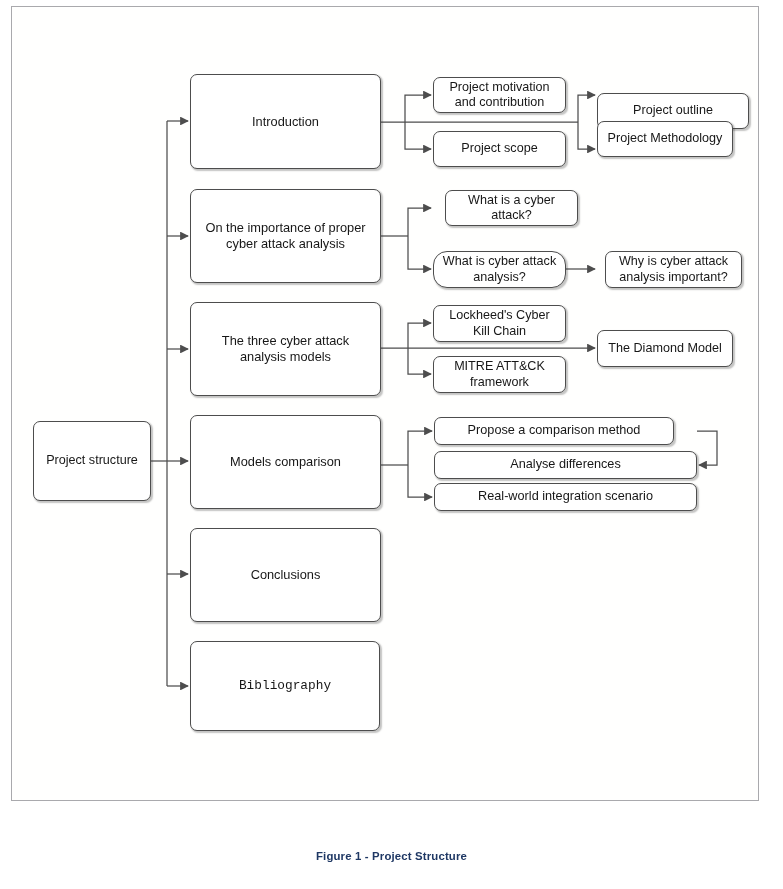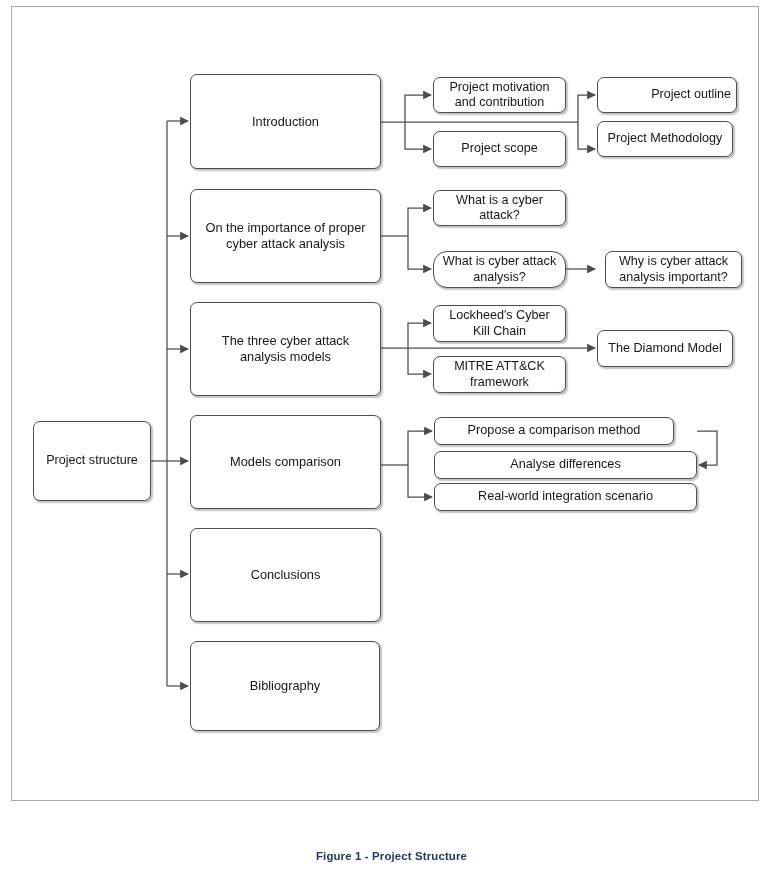--- a/index.html
+++ b/index.html
@@ -152,32 +152,32 @@
     <div class="node lvl1" style="left:190px; top:302px; width:191px; height:94px;">
       <span class="node-label">The three cyber attack
 analysis models</span>
     </div>
     <div class="node lvl1" style="left:190px; top:415px; width:191px; height:94px;">
       <span class="node-label">Models comparison</span>
     </div>
     <div class="node lvl1" style="left:190px; top:528px; width:191px; height:94px;">
       <span class="node-label">Conclusions</span>
     </div>
-    <div class="node lvl1" style="left:190px; top:641px; width:190px; height:90px;">
+    <div class="node lvl1" style="left:190px; top:641px; width:190px; height:90px;font-family:Liberation Mono, monospace;">
       <span class="node-label">Bibliography</span>
     </div>
 
     <div class="node lvl2" style="left:433px; top:77px; width:133px; height:36px;">
       <span class="node-label">Project motivation
 and contribution</span>
     </div>
     <div class="node lvl2" style="left:433px; top:131px; width:133px; height:36px;">
       <span class="node-label">Project scope</span>
     </div>
-    <div class="node lvl2" style="left:433px; top:190px; width:133px; height:36px;">
+    <div class="node lvl2" style="left:445px; top:190px; width:133px; height:36px;">
       <span class="node-label">What is a cyber
 attack?</span>
     </div>
     <div class="node lvl2" style="left:433px; top:251px; width:133px; height:37px;border-radius:14px;">
       <span class="node-label">What is cyber attack
 analysis?</span>
     </div>
     <div class="node lvl2" style="left:433px; top:305px; width:133px; height:37px;">
       <span class="node-label">Lockheed's Cyber
 Kill Chain</span>
@@ -189,21 +189,21 @@
     <div class="node wide" style="left:434px; top:417px; width:240px; height:28px;">
       <span class="node-label">Propose a comparison method</span>
     </div>
     <div class="node wide" style="left:434px; top:451px; width:263px; height:28px;">
       <span class="node-label">Analyse differences</span>
     </div>
     <div class="node wide" style="left:434px; top:483px; width:263px; height:28px;">
       <span class="node-label">Real-world integration scenario</span>
     </div>
 
-    <div class="node lvl3" style="left:597px; top:77px; width:140px; height:36px;text-align:right;">
+    <div class="node lvl3" style="left:597px; top:93px; width:152px; height:36px;">
       <span class="node-label">Project outline</span>
     </div>
     <div class="node lvl3" style="left:597px; top:121px; width:136px; height:36px;justify-content:flex-end;">
       <span class="node-label">Project Methodology</span>
     </div>
     <div class="node lvl3" style="left:597px; top:251px; width:137px; height:37px;margin-left:8px;">
       <span class="node-label">Why is cyber attack
 analysis important?</span>
     </div>
     <div class="node lvl3" style="left:597px; top:330px; width:136px; height:37px;">

